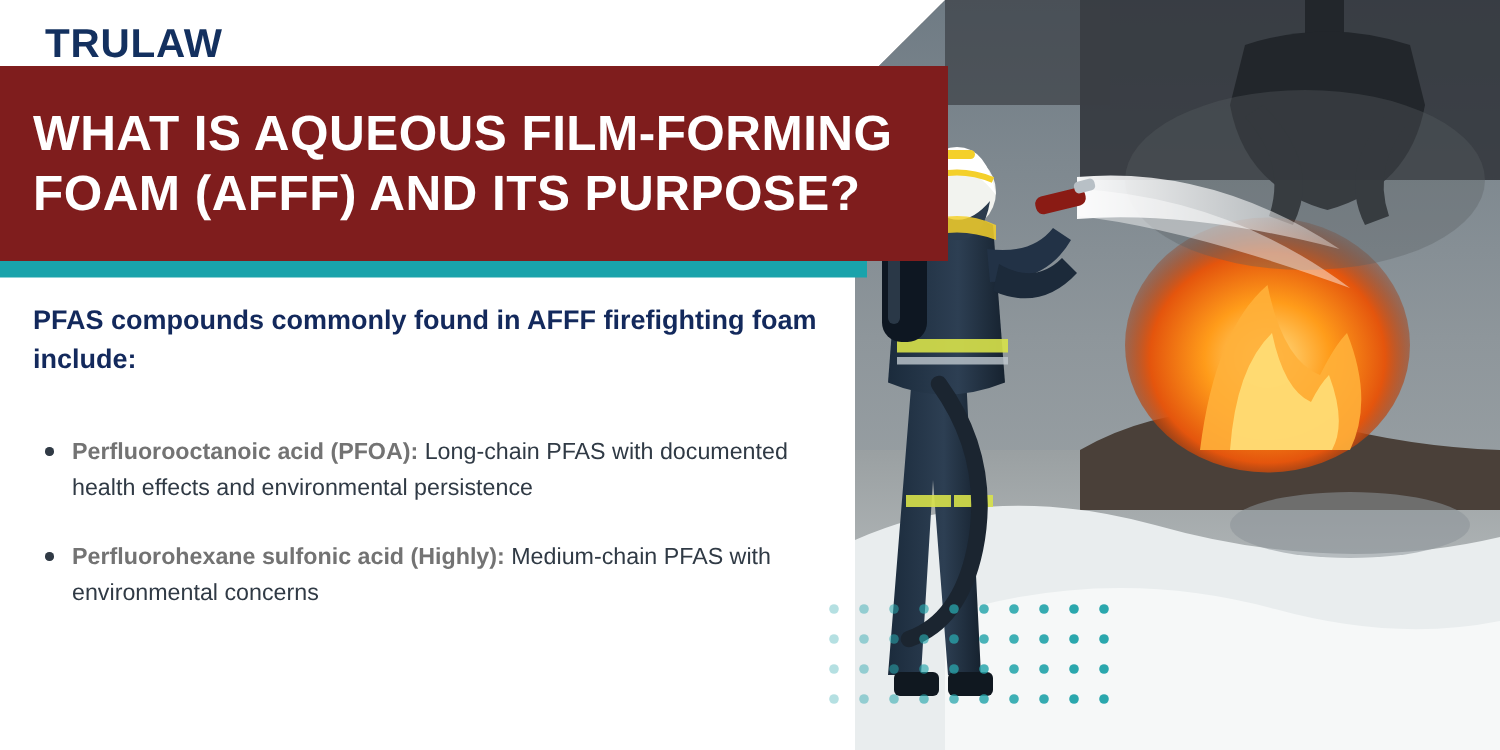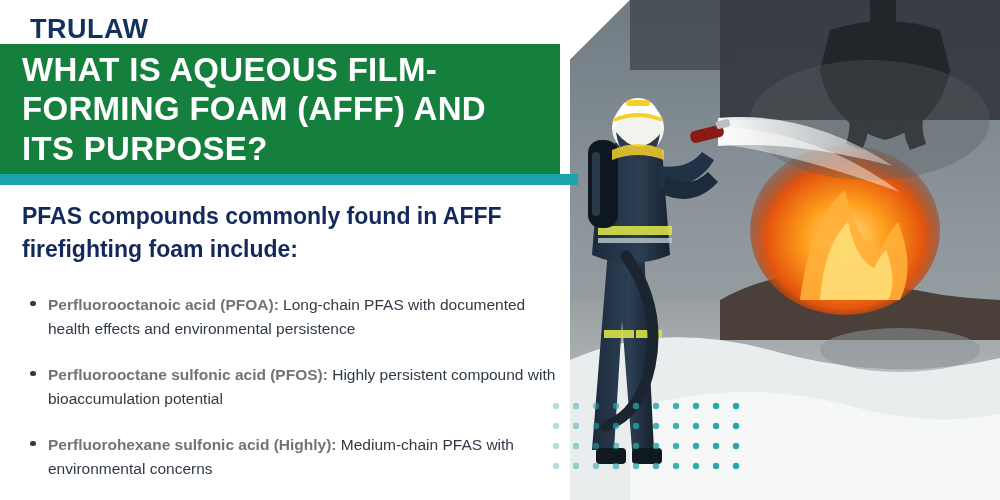--- a/index.html
+++ b/index.html
@@ -43,22 +43,22 @@
   .logo-check {
     display: inline-block;
     margin-left: 1px;
     margin-top: 6px;
   }
 
   
   .title-band {
     position: absolute;
     left: 0; top: 44px;
-    width: 560px; height: 130px;
-    background: #15803d;
+    width: 632px; height: 130px;
+    background: #7f1d1d;
     display: flex;
     align-items: center;
   }
   .title-text {
     color: #ffffff;
     font-size: 33px;
     font-weight: 700;
     line-height: 1.2;
     letter-spacing: 0.3px;
     padding: 0 26px 0 22px;
@@ -74,24 +74,24 @@
   }
 
   
   .body {
     position: absolute;
     left: 22px; top: 200px;
     width: 540px;
   }
   .lede {
     color: #13295c;
-    font-size: 23px;
+    font-size: 18px;
     font-weight: 700;
     line-height: 1.45;
-    margin-bottom: 26px;
+    margin-bottom: 38px;
   }
   ul.points {
     list-style: none;
     margin: 0; padding: 0;
   }
   ul.points li {
     position: relative;
     padding-left: 26px;
     margin-bottom: 22px;
     color: #303a45;
@@ -230,23 +230,20 @@
   <div class="title-band">
     <h1 class="title-text">WHAT IS AQUEOUS FILM-FORMING FOAM (AFFF) AND ITS PURPOSE?</h1>
   </div>
   <div class="teal-rule"></div>
 
   <div class="body">
     <p class="lede">PFAS compounds commonly found in AFFF firefighting foam include:</p>
     <ul class="points">
       <li>
         <b>Perfluorooctanoic acid (PFOA):</b><span> Long-chain PFAS with documented health effects and environmental persistence</span>
-      </li>
-      <li>
-        <b>Perfluorooctane sulfonic acid (PFOS):</b><span> Highly persistent compound with bioaccumulation potential</span>
       </li>
       <li>
         <b>Perfluorohexane sulfonic acid (Highly):</b><span> Medium-chain PFAS with environmental concerns</span>
       </li>
     </ul>
   </div>
 
   <div class="dots">
     <svg width="200" height="92" viewBox="0 0 200 92" aria-hidden="true">
       <g fill="#2aa7ad">

